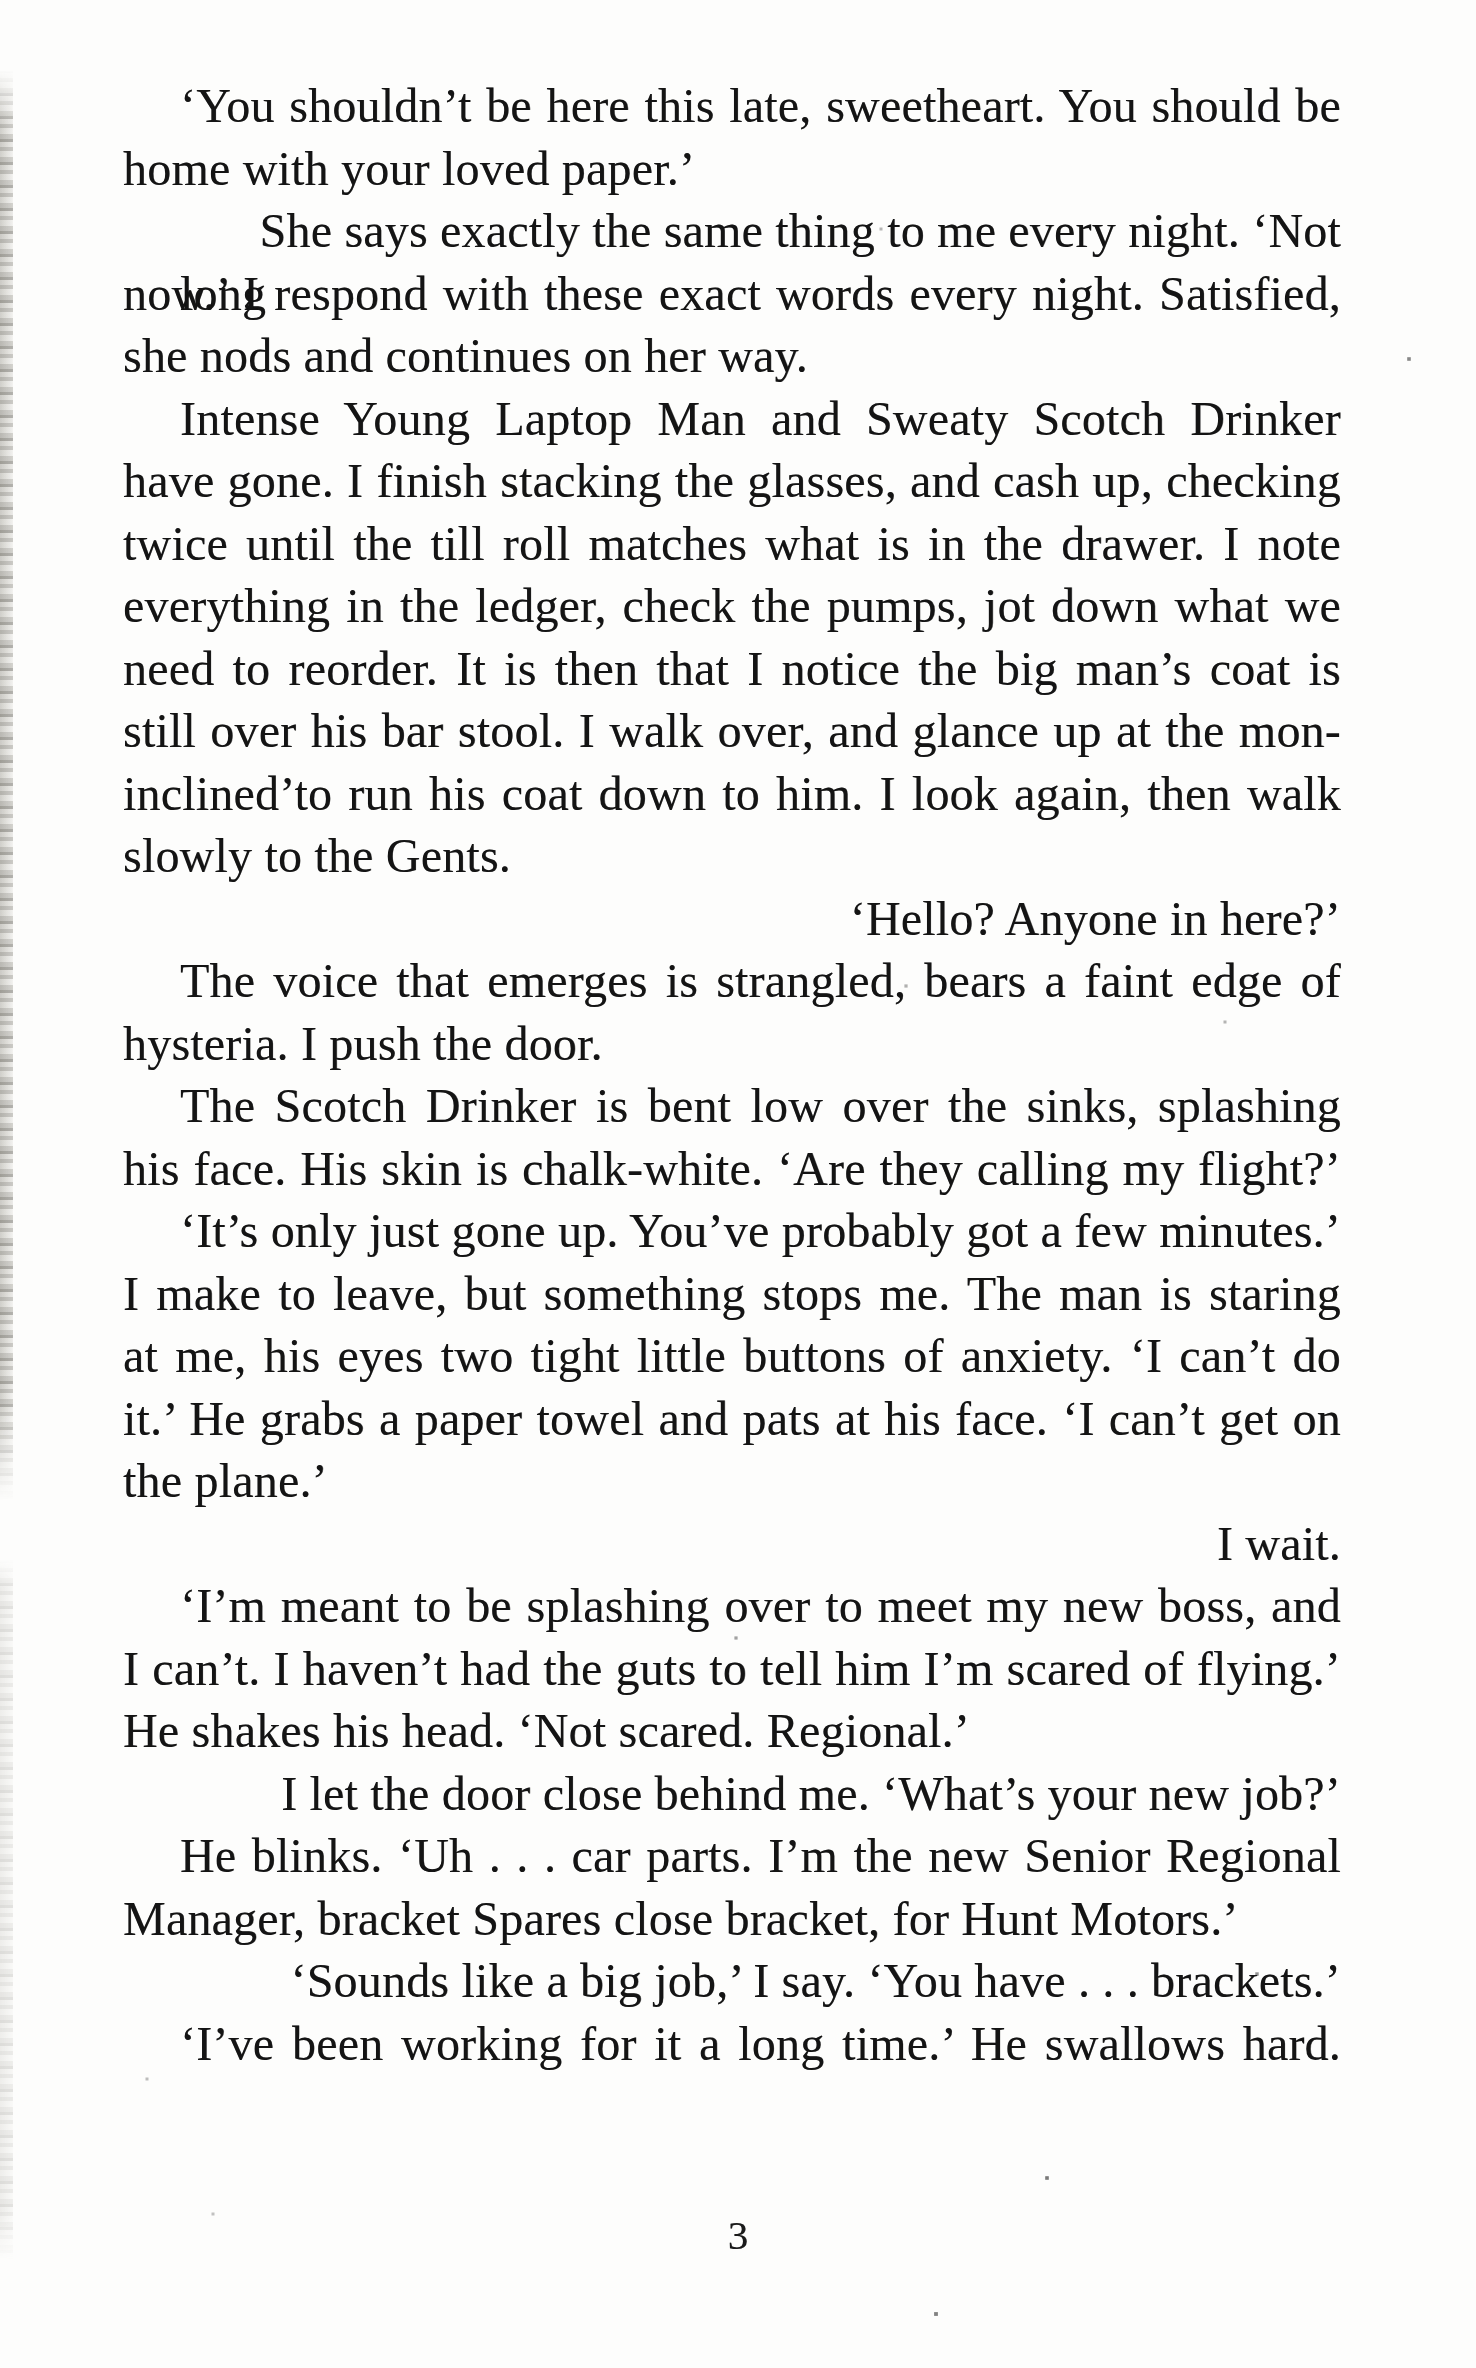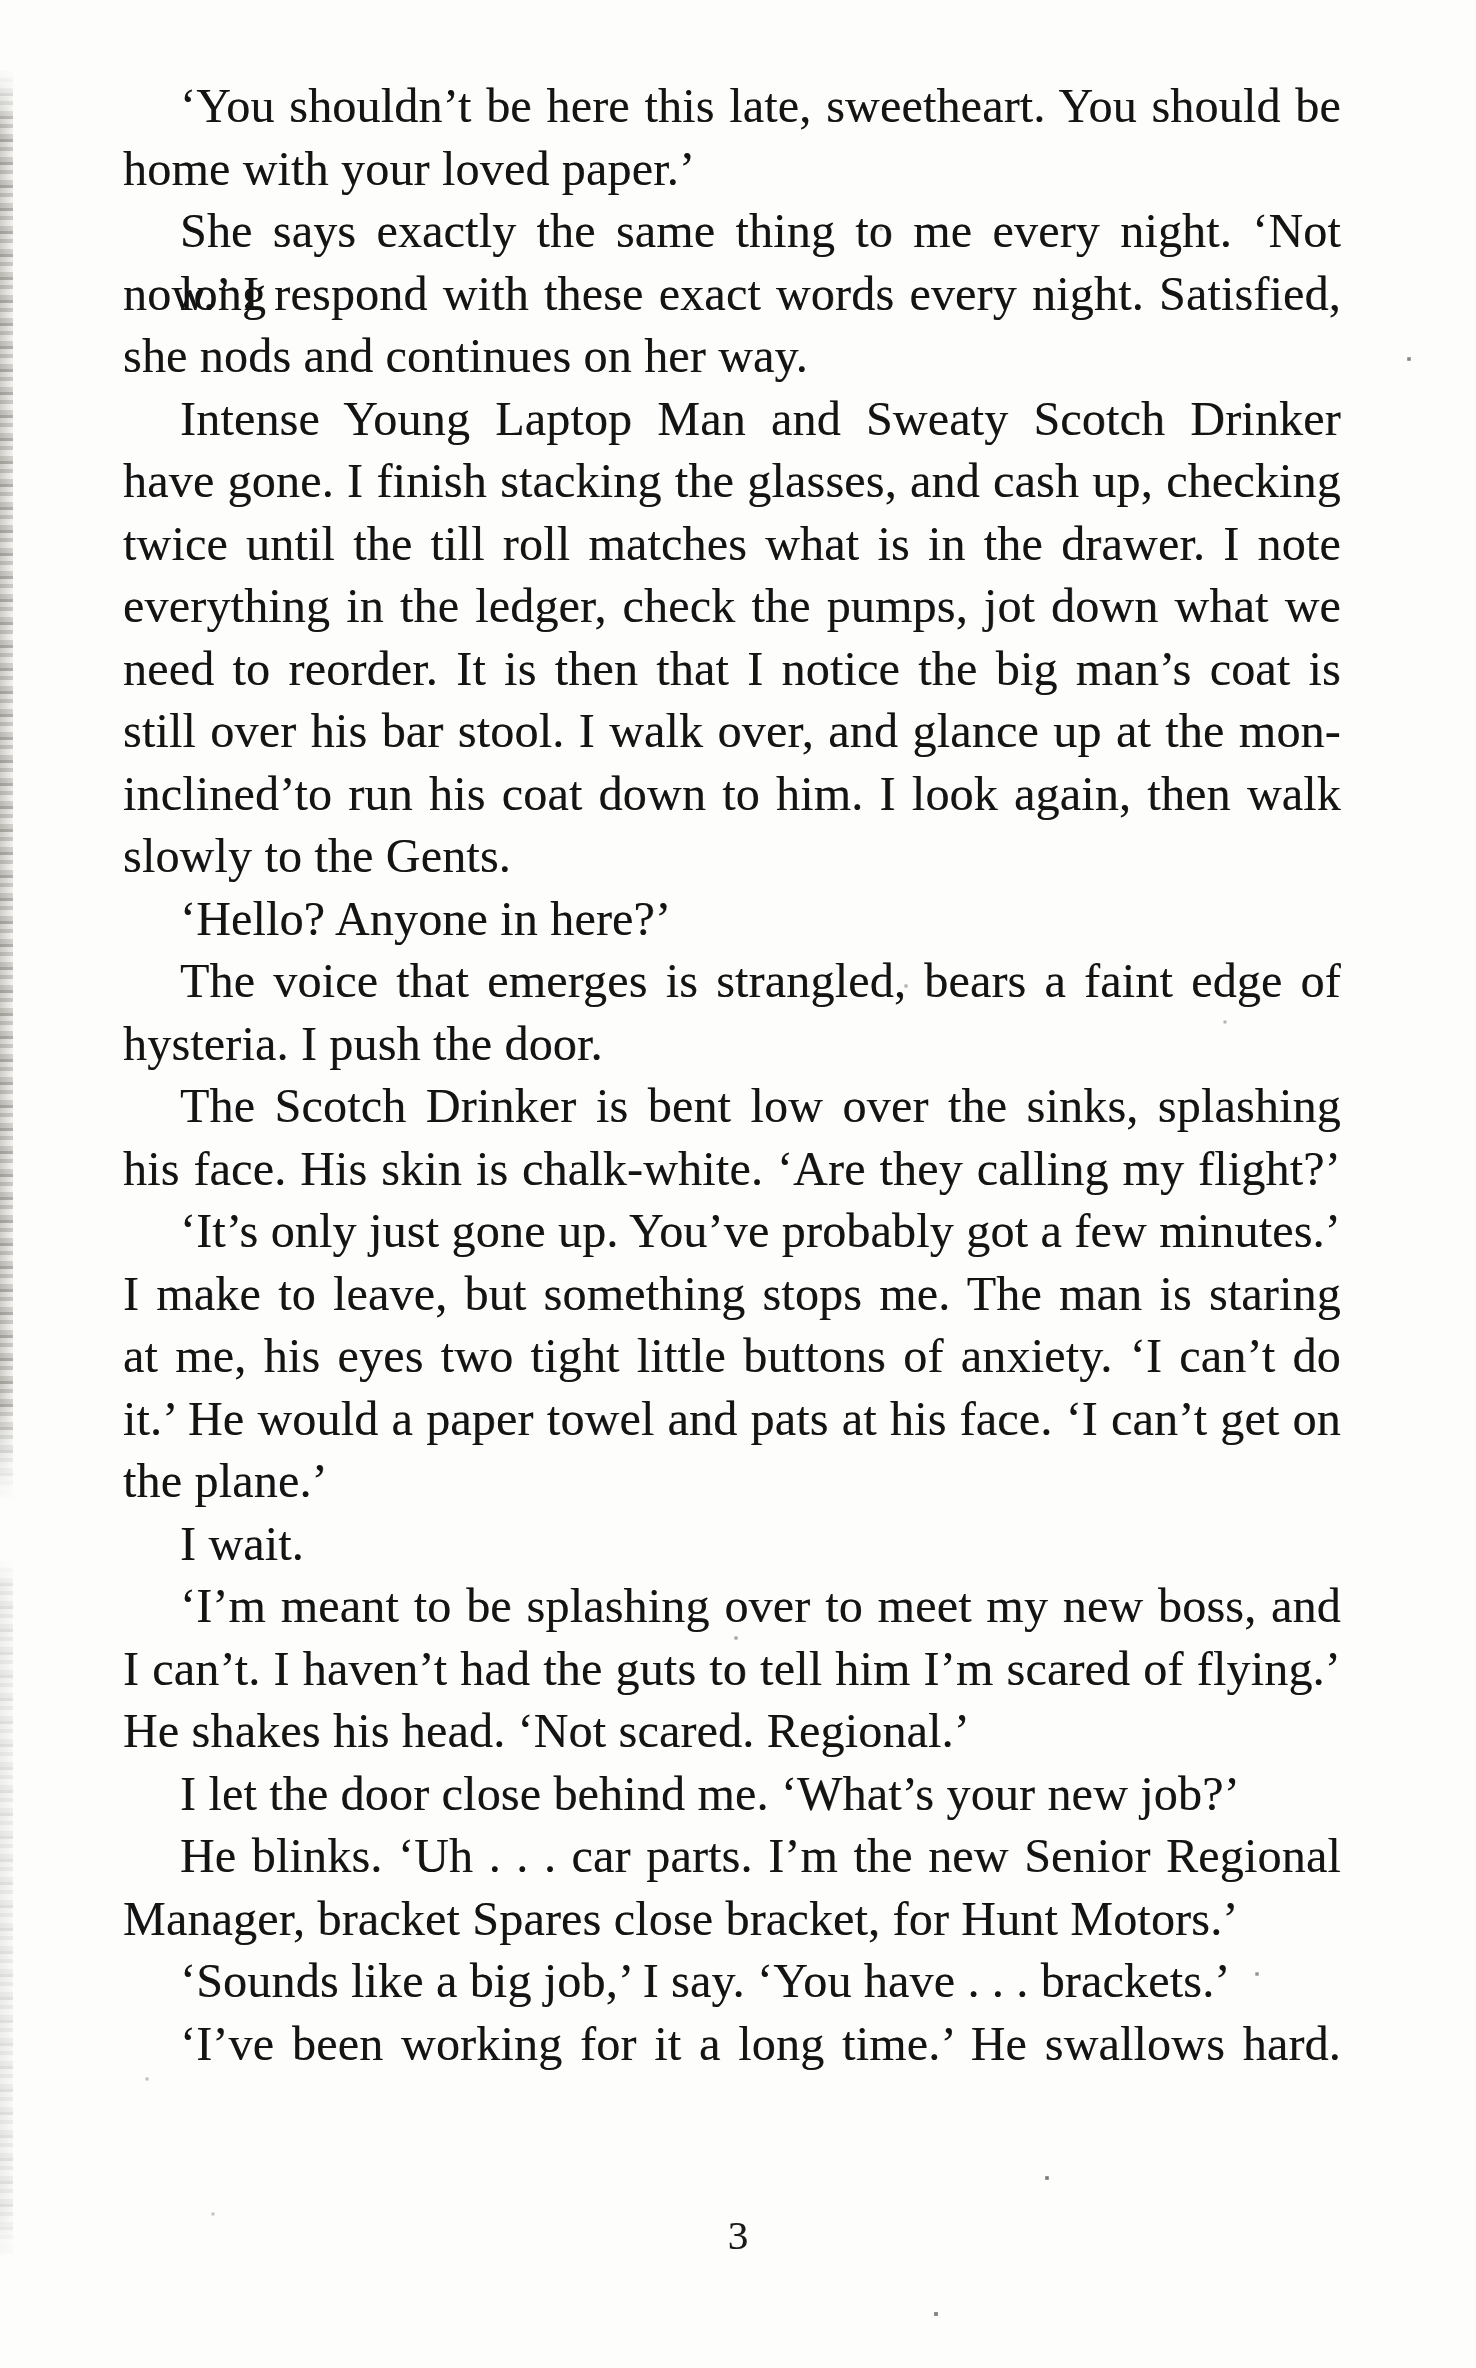--- a/index.html
+++ b/index.html
@@ -80,20 +80,21 @@
     letter-spacing: 0.2px;
     text-shadow: 0.3px 0.2px 0 rgba(0,0,0,0.45);
   }
   .line.full {
     text-align: justify;
     text-align-last: justify;
     text-justify: inter-word;
   }
   .line.indent {
     padding-left: 57px;
+    text-align: right;
   }
 
   .page-number {
     position: absolute;
     top: 2204px;
     left: 0;
     width: 100%;
     text-align: center;
     font-size: 41px;
     line-height: 62px;
@@ -124,21 +125,21 @@
       <div class="line full">inclined’to run his coat down to him. I look again, then walk</div>
       <div class="line">slowly to the Gents.</div>
       <div class="line indent">‘Hello? Anyone in here?’</div>
       <div class="line indent full">The voice that emerges is strangled, bears a faint edge of</div>
       <div class="line">hysteria. I push the door.</div>
       <div class="line indent full">The Scotch Drinker is bent low over the sinks, splashing</div>
       <div class="line full">his face. His skin is chalk-white. ‘Are they calling my flight?’</div>
       <div class="line indent full">‘It’s only just gone up. You’ve probably got a few minutes.’</div>
       <div class="line full">I make to leave, but something stops me. The man is staring</div>
       <div class="line full">at me, his eyes two tight little buttons of anxiety. ‘I can’t do</div>
-      <div class="line full">it.’ He would a paper towel and pats at his face. ‘I can’t get on</div>
+      <div class="line full">it.’ He grabs a paper towel and pats at his face. ‘I can’t get on</div>
       <div class="line">the plane.’</div>
       <div class="line indent">I wait.</div>
       <div class="line indent full">‘I’m meant to be splashing over to meet my new boss, and</div>
       <div class="line full">I can’t. I haven’t had the guts to tell him I’m scared of flying.’</div>
       <div class="line">He shakes his head. ‘Not scared. Regional.’</div>
       <div class="line indent">I let the door close behind me. ‘What’s your new job?’</div>
       <div class="line indent full">He blinks. ‘Uh . . . car parts. I’m the new Senior Regional</div>
       <div class="line">Manager, bracket Spares close bracket, for Hunt Motors.’</div>
       <div class="line indent">‘Sounds like a big job,’ I say. ‘You have . . . brackets.’</div>
       <div class="line indent full">‘I’ve been working for it a long time.’ He swallows hard.</div>

